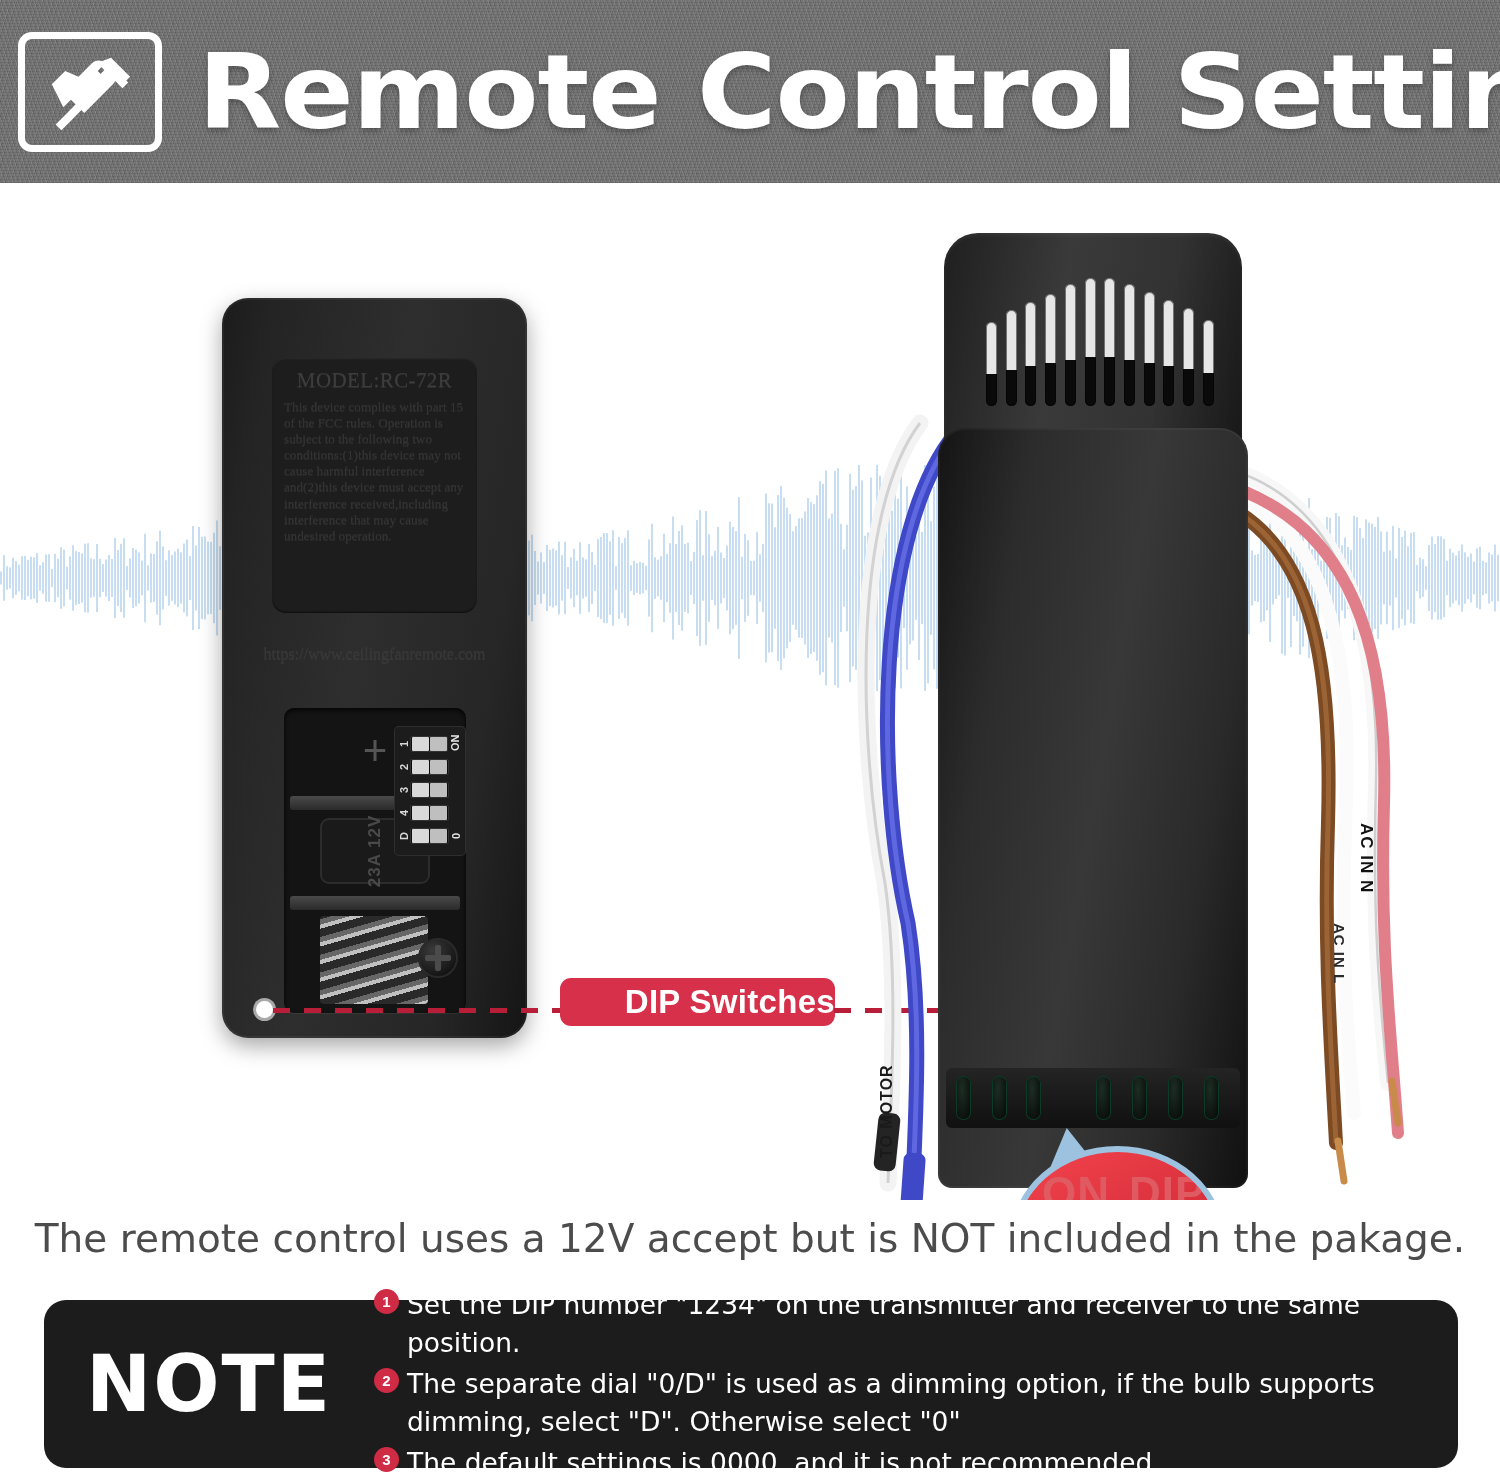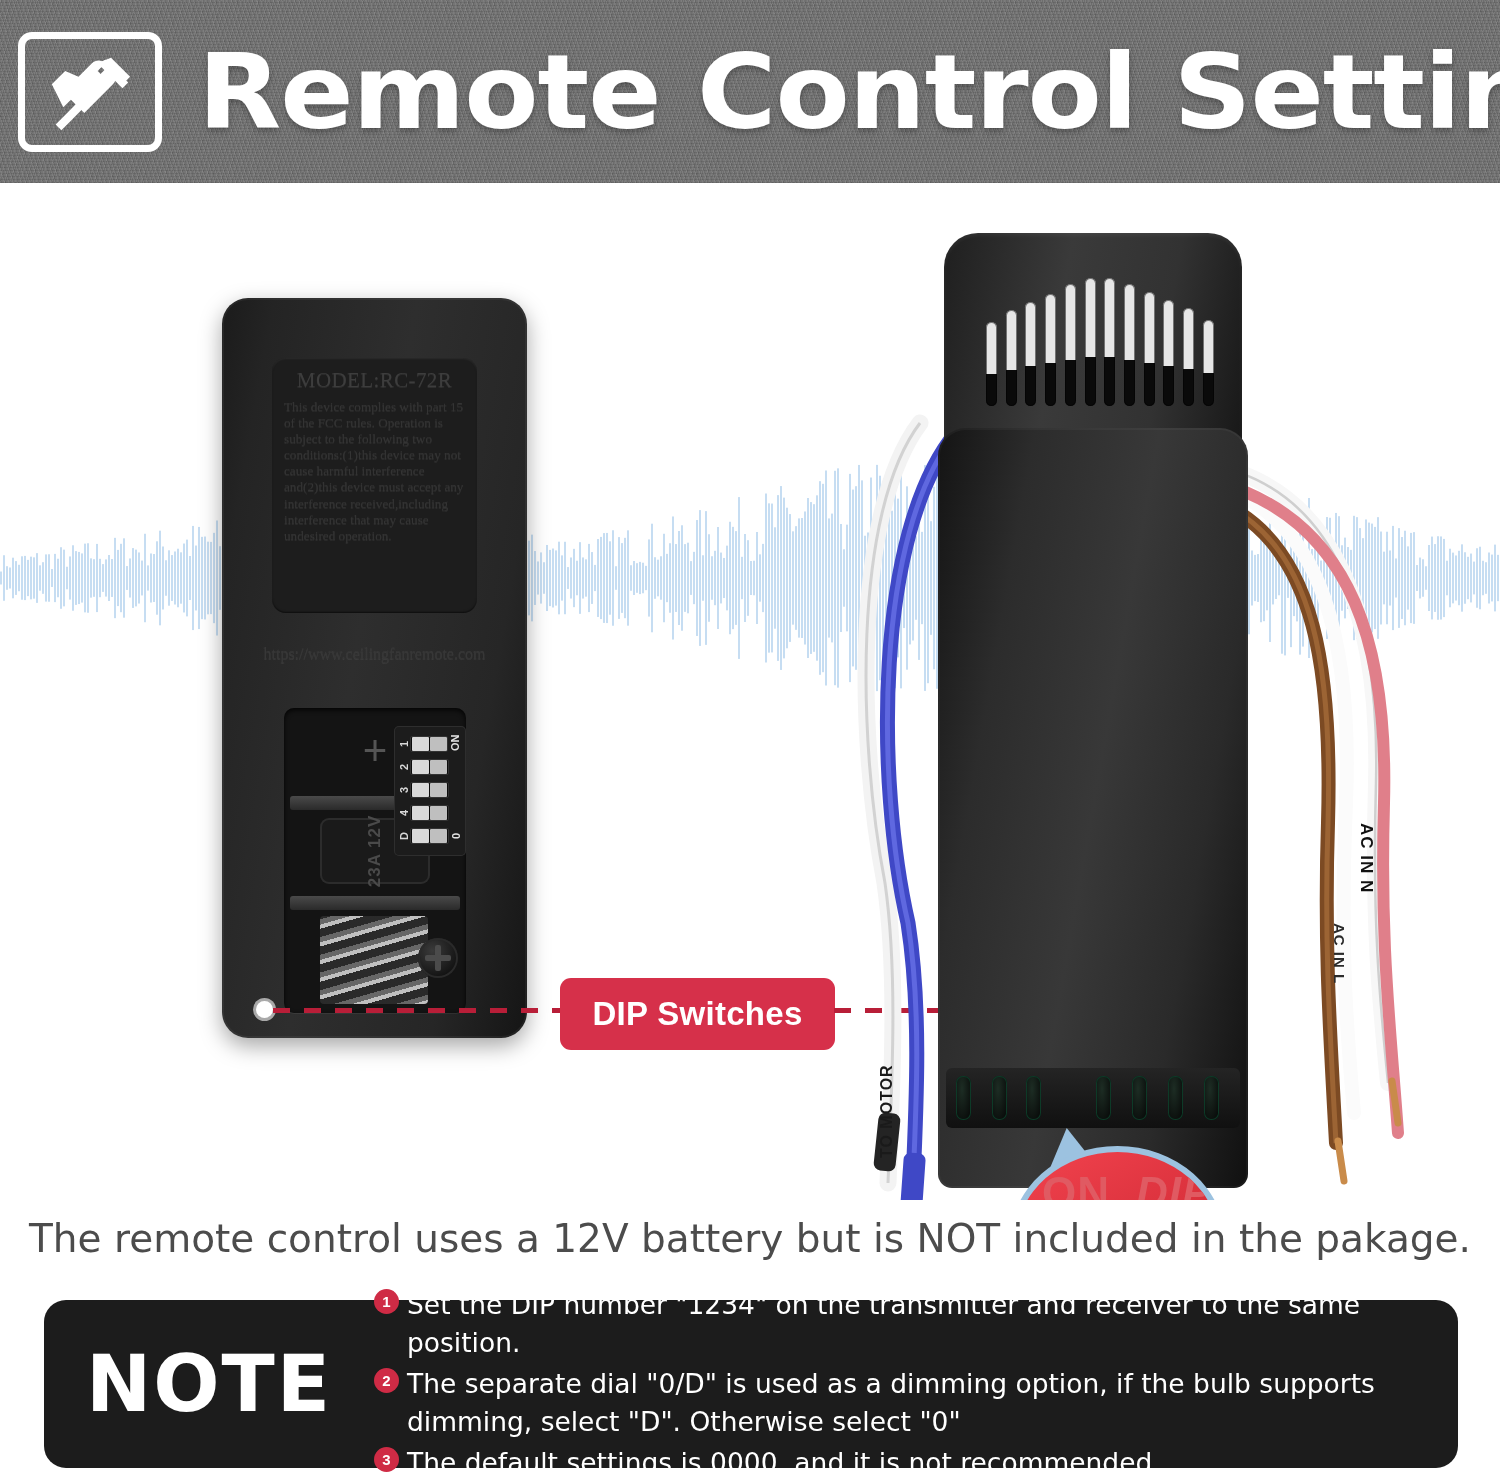--- a/index.html
+++ b/index.html
@@ -140,23 +140,23 @@
   }
 
   
   .dash-line {
     position:absolute; height:5px; top:825px;
     background:repeating-linear-gradient(90deg,#b81e38 0 17px,transparent 17px 31px);
   }
   #dash-left  { left:273px; width:287px; }
   #dash-right { left:834px; width:122px; }
   #dip-badge {
-    position:absolute; left:560px; top:795px; width:275px; height:72px;
+    position:absolute; left:560px; top:795px; width:275px; height:48px;
     background:#d6304a; border-radius:11px;
-    display:flex; align-items:center; justify-content:center;
+    display:flex; align-items:center; justify-content:flex-end;
   }
   #dip-badge span { color:#fff; font-size:33px; font-weight:bold; letter-spacing:.3px; }
 
   
   #receiver {
     position:absolute; left:938px; top:50px; width:310px; height:950px;
   }
   #recv-top-shell {
     position:absolute; left:6px; top:0; width:298px; height:250px;
     border-radius:34px 34px 18px 18px;
@@ -184,21 +184,21 @@
     border-radius:50%; border:6px solid #9cc2e0;
     background:linear-gradient(150deg,#f2434e,#c4202c);
     overflow:hidden; z-index:6;
   }
   #mag-pointer {
     position:absolute; left:1050px; top:945px; width:44px; height:40px; z-index:5;
     background:#9cc2e0;
     clip-path:polygon(0 100%,38% 0,100% 86%);
   }
   #mag-on  { position:absolute; left:26px; top:16px; color:#e05a62; font-size:44px; font-weight:bold; letter-spacing:1px; }
-  #mag-dip { position:absolute; left:120px; top:16px; color:#e05a62; font-size:44px; font-weight:bold; letter-spacing:1px;font-style:italic; }
+  #mag-dip { position:absolute; left:113px; top:16px; color:#e05a62; font-size:44px; font-weight:bold; letter-spacing:1px; }
 
   
   #wires { position:absolute; left:780px; top:0; width:720px; height:1017px; pointer-events:none; }
   .wire-tag {
     position:absolute; color:#111; font-weight:bold; font-size:17px;
     letter-spacing:1px; white-space:nowrap;
   }
   #tag-acinn  { left:1376px; top:640px; transform:rotate(90deg); transform-origin:left top; }
   #tag-acinl  { left:1348px; top:740px; transform:rotate(90deg); transform-origin:left top; color:#2b2b2b; font-size:15px; }
   #tag-tomotor{ left:878px; top:975px; transform:rotate(-90deg); transform-origin:left top; color:#1a1a1a; font-size:16px; }
@@ -880,21 +880,21 @@
   </div>
 
   <div id="mag-pointer"></div>
   <div id="magnifier">
     <span id="mag-on">ON</span>
     <span id="mag-dip">DIP</span>
 
   </div>
 </div>
 
-<div id="battery-note">The remote control uses a 12V battery but is NOT included in the pakage.</div>
+<div id="battery-note">The remote control uses a 12V accept but is NOT included in the pakage.</div>
 
 <div id="note-box">
   <div id="note-word">NOTE</div>
   <div id="note-list">
     <div class="note-item">
       <span class="note-bullet">1</span>
       <span class="note-text">Set the DIP number "1234" on the transmitter and receiver to the same position.</span>
     </div>
     <div class="note-item">
       <span class="note-bullet">2</span>

